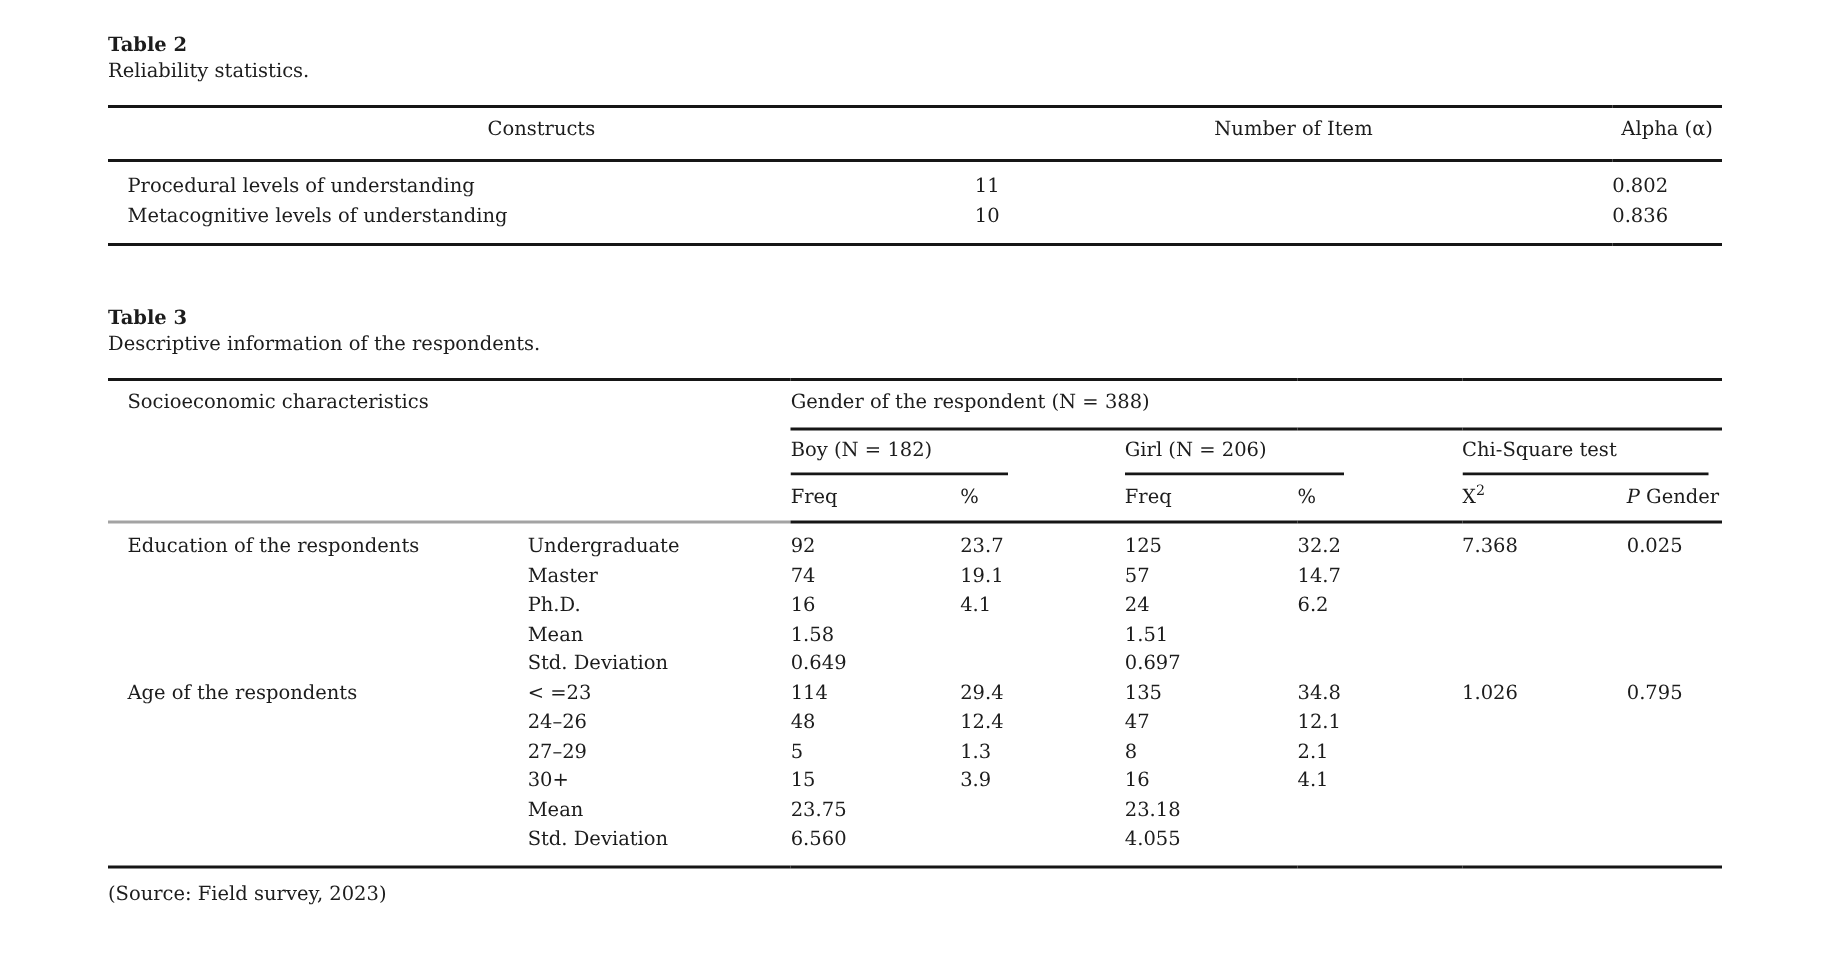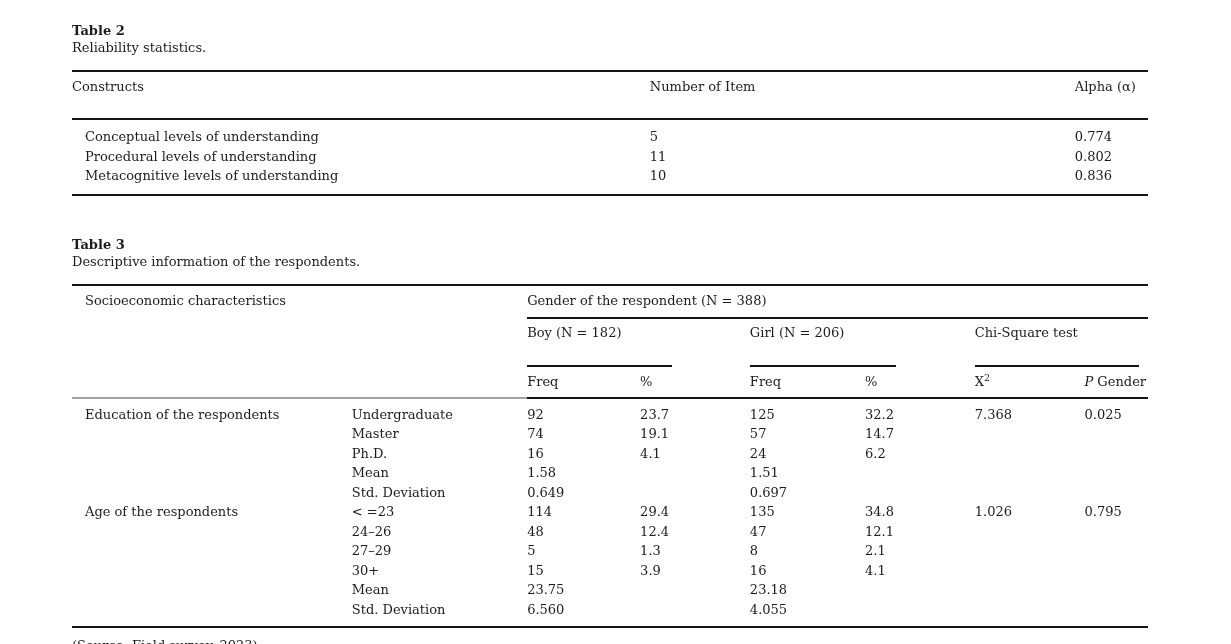--- a/index.html
+++ b/index.html
@@ -29,31 +29,31 @@
     text-align: left;
     font-weight: normal;
     vertical-align: top;
     padding: 0;
     line-height: 19px;
     white-space: nowrap;
     overflow: hidden;
   }
 
   
-  .t2 thead th { padding: 5px 0 22px 0; border-bottom: 2px solid #161616; }
+  .t2 thead th { padding: 5px 0 10px 0; border-bottom: 2px solid #161616; text-align: center; }
   .t2 tbody td { line-height: 19.5px; }
   .t2 tbody tr:first-child td { padding-top: 7px; }
   .t2 tbody tr:last-child td  { padding-bottom: 8px; margin-top: 12px; }
 
   
   .t3-section { margin-top: 40px; }
   .t3 thead th.rspan { padding-top: 5px; border-bottom: 2px solid #a3a3a3; }
   .t3 thead th.gender { padding: 5px 0 7px 0; border-bottom: 2px solid #161616; }
   .t3 thead tr.grp-row th { padding-top: 4px; }
-  .t3 .pu { display: block; width: 65%; padding-bottom: 23px; border-bottom: 2px solid #161616; line-height: 19px; }
+  .t3 .pu { display: block; width: 65%; padding-bottom: 5px; border-bottom: 2px solid #161616; line-height: 19px; }
   .t3 .pu.wide { width: 95%; }
   .t3 thead tr.sub-row th { padding: 5px 0 6px 0; border-bottom: 2px solid #161616; }
   .t3 tbody td { line-height: 19.5px; }
   .t3 tbody tr:first-child td { padding-top: 6px; }
   .t3 tbody tr:last-child td  { padding-bottom: 7px; }
 
   .ind { padding-left: 13px; }
   sup { font-size: 9.5px; line-height: 0; vertical-align: baseline; position: relative; top: -5px; }
   .it { font-style: italic; }
 
@@ -75,25 +75,20 @@
           <col style="width:6.8%">
       </colgroup>
       <thead>
         <tr>
           <th class="ind">Constructs</th>
           <th>Number of Item</th>
           <th>Alpha (α)</th>
         </tr>
       </thead>
       <tbody>
-        <tr>
-          <td class="ind">Conceptual levels of understanding</td>
-          <td>5</td>
-          <td>0.774</td>
-        </tr>
         <tr>
           <td class="ind">Procedural levels of understanding</td>
           <td>11</td>
           <td>0.802</td>
         </tr>
         <tr>
           <td class="ind">Metacognitive levels of understanding</td>
           <td>10</td>
           <td>0.836</td>
         </tr>

